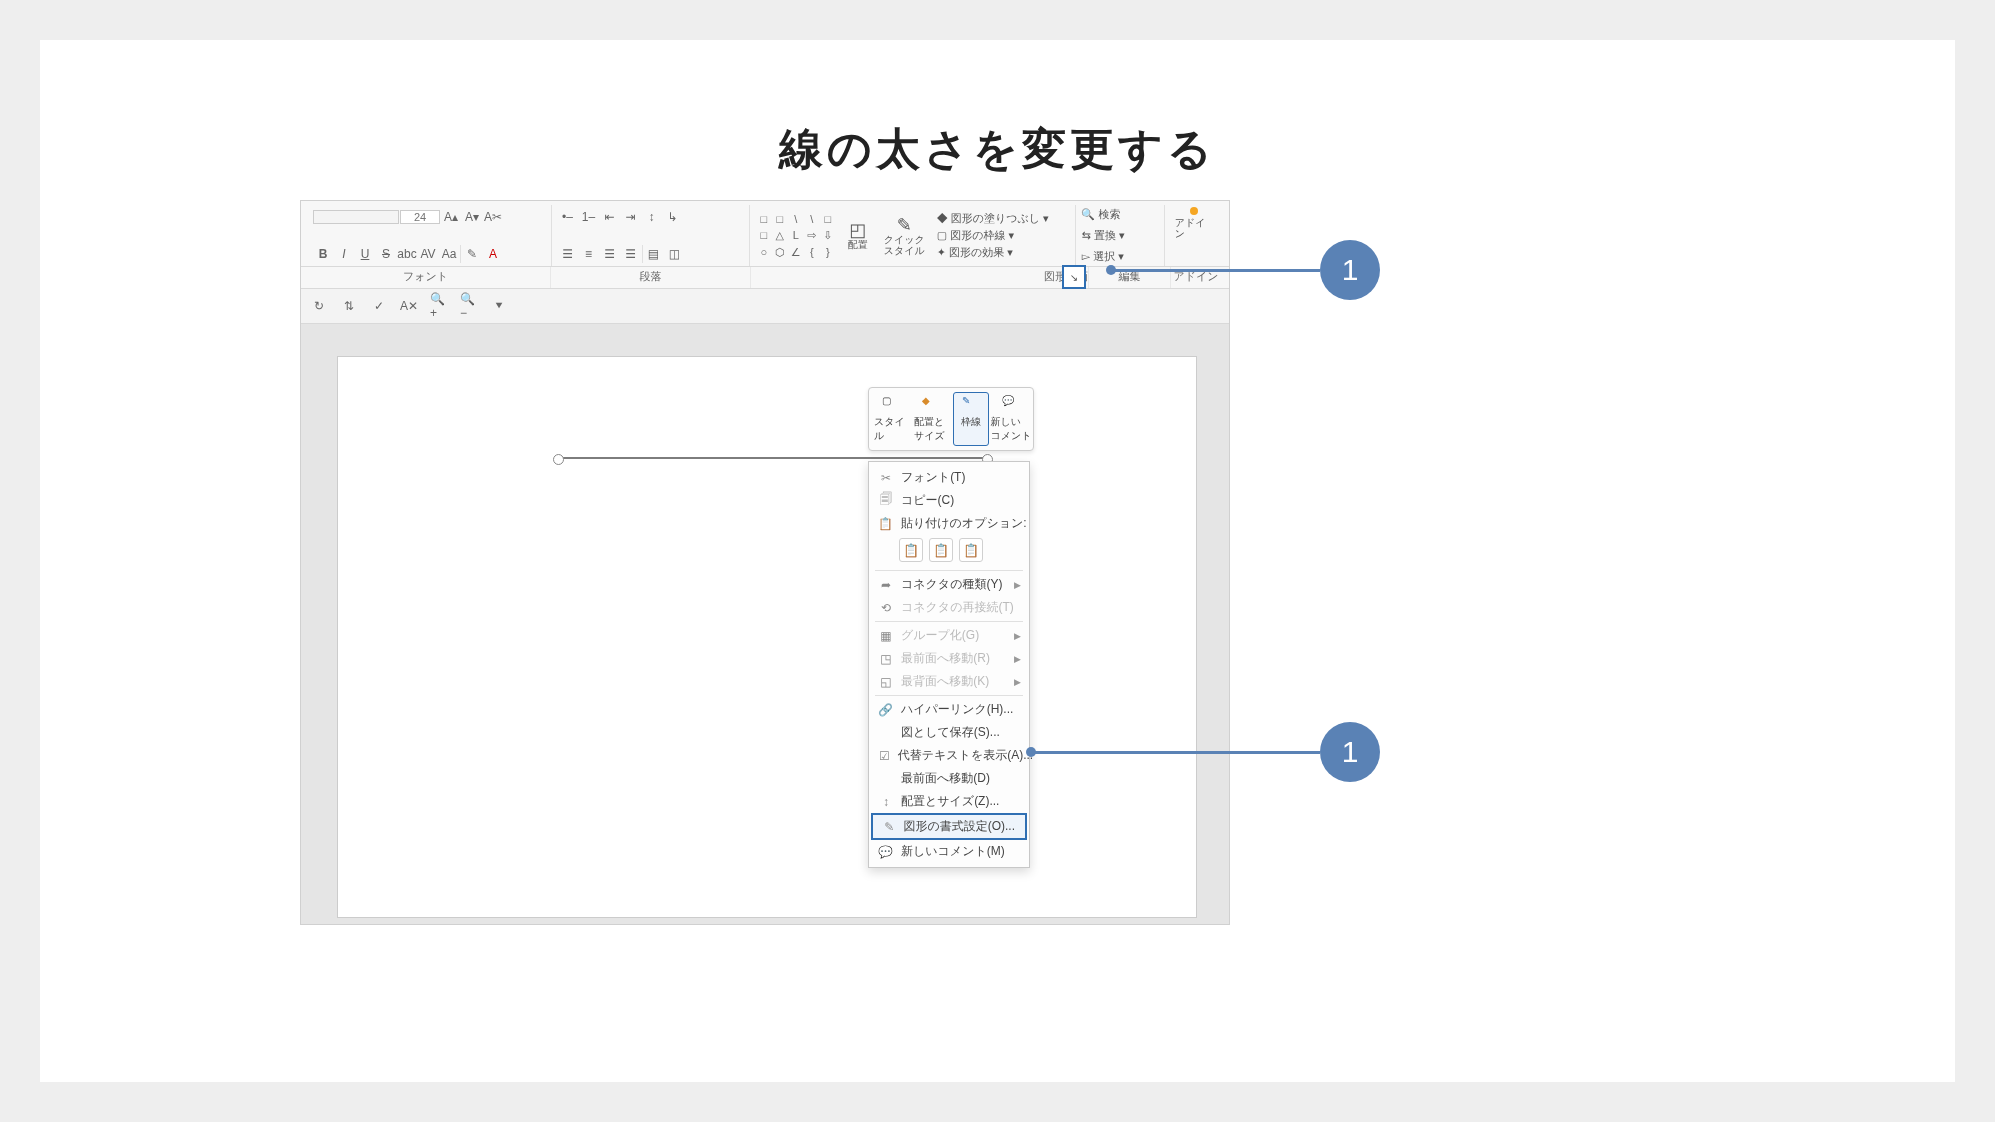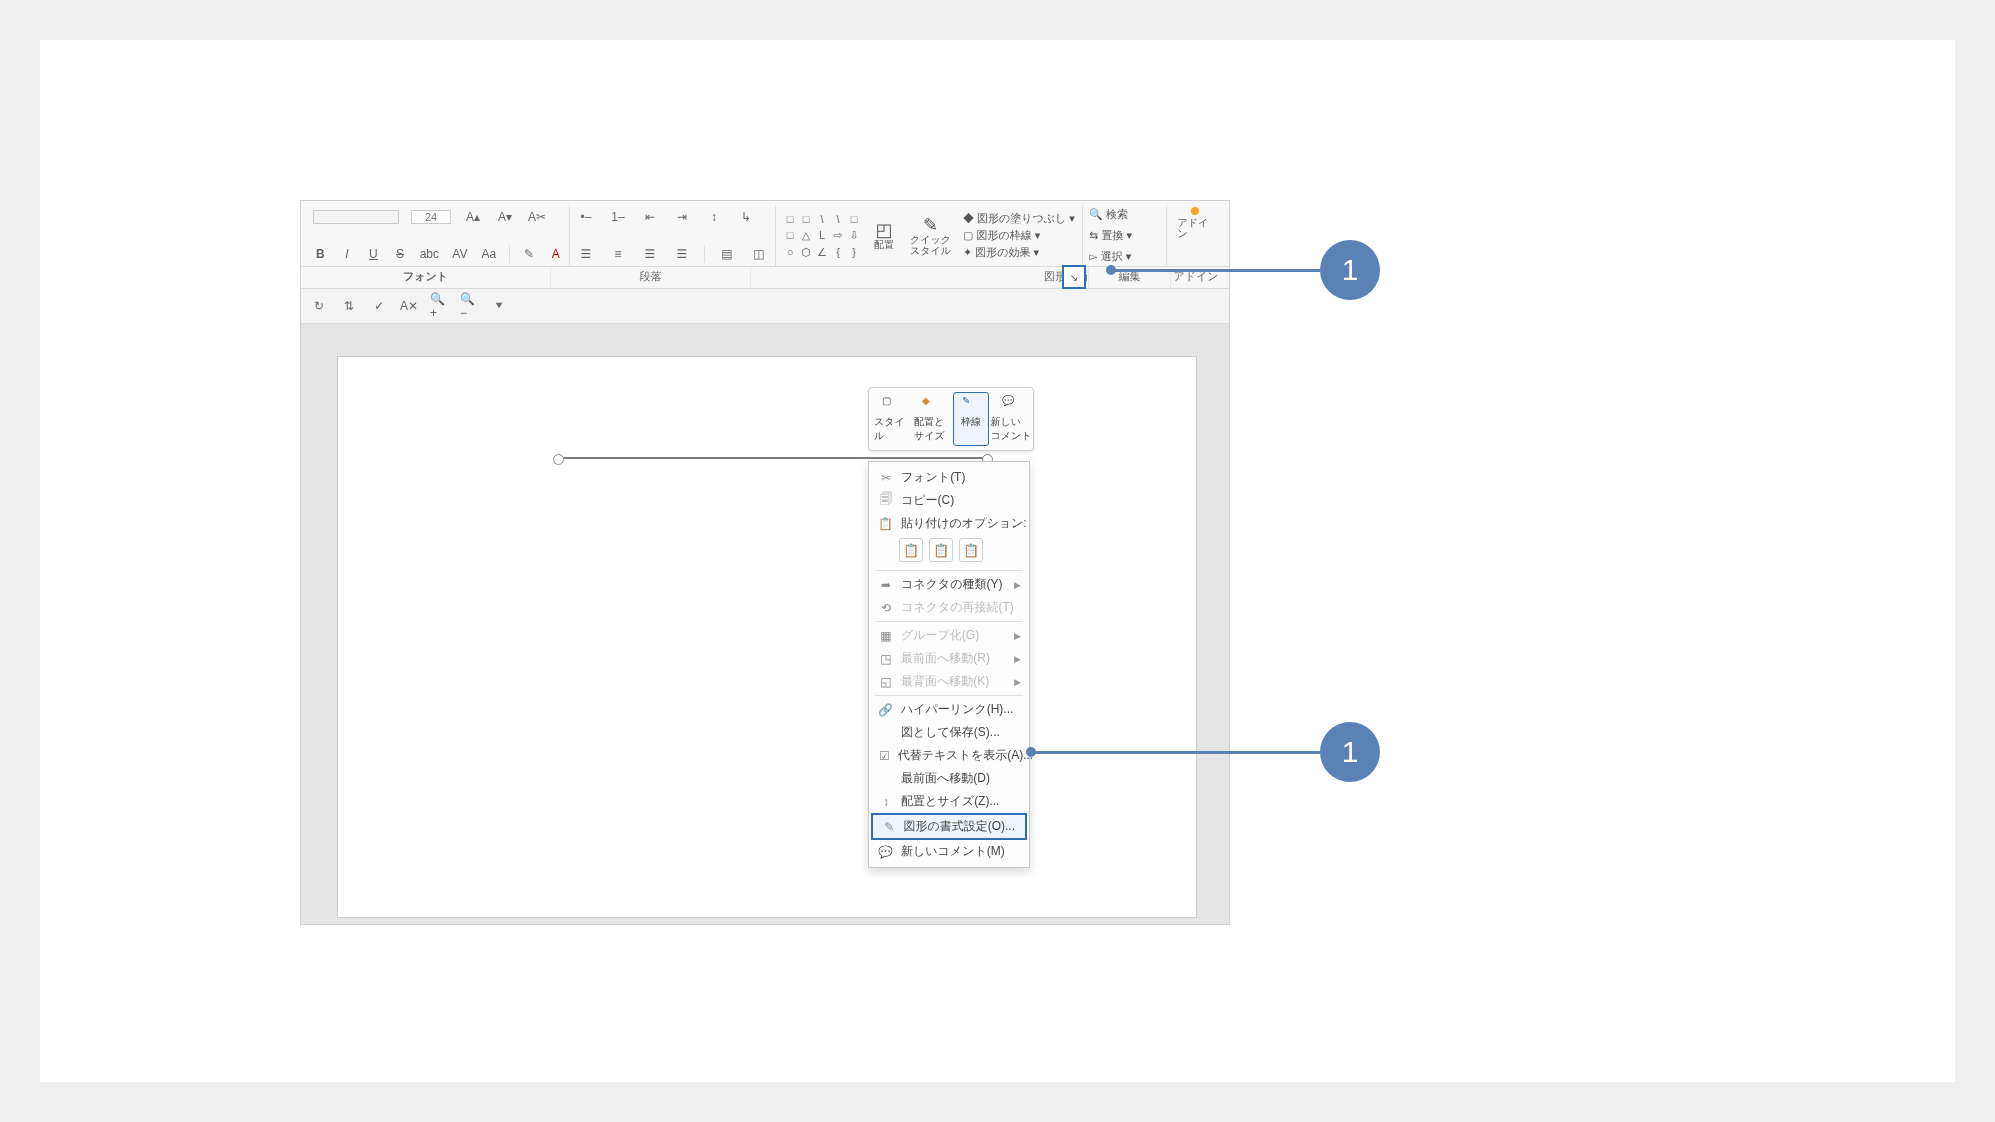--- a/index.html
+++ b/index.html
@@ -60,21 +60,21 @@
   .ribbon-group {
     display: flex;
     flex-direction: column;
     justify-content: space-between;
     padding: 2px 6px;
     border-right: 1px solid #e0e0e0;
   }
   .ribbon-row {
     display: flex;
     align-items: center;
-    gap: 12px;
+    gap: 1px;
     height: 20px;
     white-space: nowrap;
   }
   .tiny-btn {
     width: 18px;
     height: 18px;
     display: inline-flex;
     align-items: center;
     justify-content: center;
     color: #666;
@@ -92,21 +92,21 @@
     color: #666;
   }
   .group-label {
     flex:0 0 auto;
     text-align:center;
     padding:2px 0 4px 0;
     border-right:1px solid #e8e8e8;
     box-sizing:border-box;
   }
 
-  .label-font   { width: 250px; font-weight: bold; }
+  .label-font   { width: 250px; }
   .label-para   { width: 200px; font-family: Liberation Serif, serif; }
   .label-draw   { width: 338px; position:relative;text-align:right; }
   .label-edit   { width: 82px; }
   .label-addin  { width: 50px; border-right:none; }
 
   .dialog-launcher {
     position:absolute;
     right:2px;
     top:-2px;
     width:20px;
@@ -295,20 +295,21 @@
 
 .addin-dot {
     width:8px;height:8px;border-radius:50%;background:#f5a623;margin:0 auto 2px auto;
   }
 </style>
 </head>
 <body>
 
 <div class="slide">
   <div class="card">
+    <div class="title">線の太さを変更する</div>
 
     <div class="word-window">
 
       <div class="ribbon">
 
         <div class="ribbon-group" style="width:250px">
           <div class="ribbon-row">
             <input class="wide" style="width: 80px; border: 1px solid rgb(204, 204, 204); font-size: 11px; padding: 0px 2px;" disabled="">
             <input class="wide" style="width: 30px; border: 1px solid rgb(204, 204, 204); font-size: 11px; text-align: center;" placeholder="24">
             <span class="tiny-btn">A▴</span>

